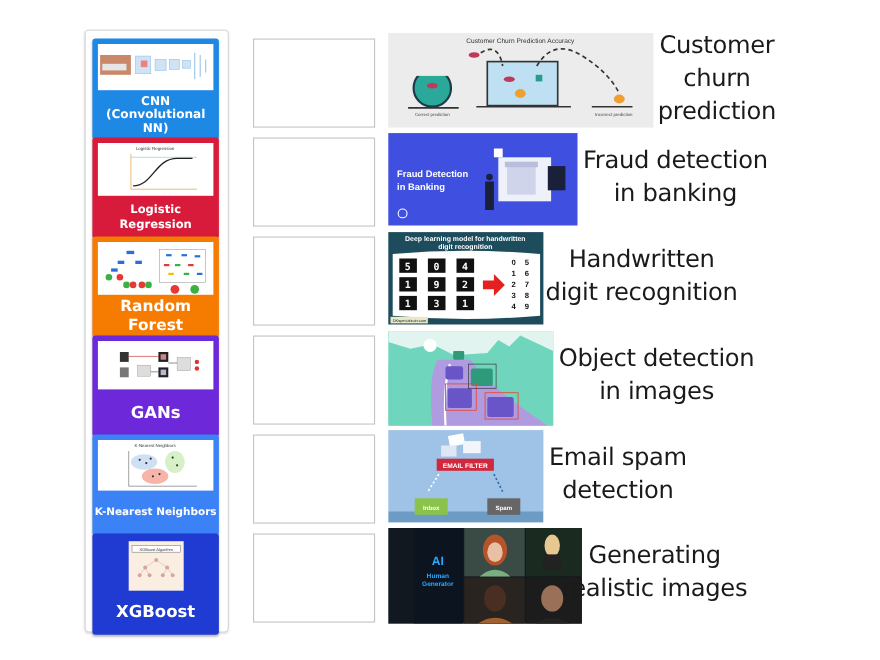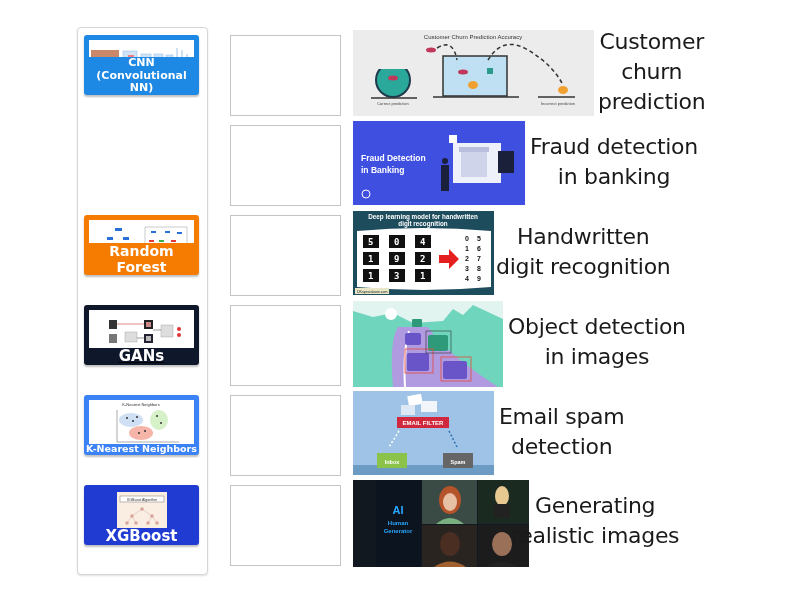--- a/index.html
+++ b/index.html
@@ -1,18 +1,18 @@
 <!DOCTYPE html>
 <html><head>
 <meta charset="utf-8">
 <style>
   html,body{margin:0;padding:0;background:#fff;}
   body{width:800px;height:600px;position:relative;overflow:hidden;font-family:"DejaVu Sans","Liberation Sans",sans-serif;}
   .tray{position:absolute;left:77px;top:27px;width:129px;height:546px;border:1px solid #d6d6d6;border-radius:4px;background:#fff;box-shadow:0 1px 2px rgba(0,0,0,0.12);}
-  .tile{position:absolute;left:6px;width:115px;height:60px;border-radius:3px;box-shadow:0 2px 2px rgba(0,0,0,0.25);display:flex;flex-direction:column;align-items:center;cursor:grab;}
+  .tile{position:absolute;left:6px;width:115px;height:92px;border-radius:3px;box-shadow:0 2px 2px rgba(0,0,0,0.25);display:flex;flex-direction:column;align-items:center;cursor:grab;}
   .tile .thumb{margin-top:5px;width:105px;height:42px;background:#fff;position:relative;overflow:hidden;}
   .tile .lbl{flex:1;display:flex;align-items:center;justify-content:center;text-align:center;color:#fff;font-weight:bold;line-height:1.15;}
   .slot{position:absolute;left:230px;width:109px;height:79px;border:1px solid #c4c4c4;background:#fff;}
   .pic{position:absolute;left:353px;overflow:hidden;}
   .desc{position:absolute;font-family:"DejaVu Sans","Liberation Sans",sans-serif;color:#1a1a1a;font-size:22px;line-height:30px;letter-spacing:-0.3px;text-align:center;}
 </style>
 </head>
 <body>
 
 <div class="tray">
@@ -31,20 +31,32 @@
         <line x1="93" y1="10" x2="93" y2="30" stroke="#9cc4e8" stroke-width="1"></line>
         <line x1="98" y1="14" x2="98" y2="26" stroke="#9cc4e8" stroke-width="1"></line>
       </svg>
     </div>
     <div class="lbl" style="font-size:11px;flex-direction:column;">
       <span>CNN</span>
       <span>(Convolutional NN)</span>
     </div>
   </div>
 
+  <div class="tile" style="top:97px;background:#d81b3a;">
+    <div class="thumb" style="height:48px;">
+      <svg width="105" height="48" viewBox="0 0 105 48">
+        <text x="52" y="6" font-size="4" text-anchor="middle" font-family="Liberation Sans, sans-serif" fill="#333">Logistic Regression</text>
+        <line x1="30" y1="10" x2="30" y2="42" stroke="#e8b26a" stroke-width="0.8"></line>
+        <line x1="30" y1="42" x2="90" y2="42" stroke="#e8b26a" stroke-width="0.8"></line>
+        <line x1="30" y1="13" x2="90" y2="13" stroke="#6cc" stroke-width="0.5"></line>
+        <path d="M32 39 C50 39, 52 14, 72 14 L86 14" stroke="#222" stroke-width="1.2" fill="none"></path>
+      </svg>
+    </div>
+    <div class="lbl" style="font-size:10.5px;">Logistic Regression</div>
+  </div>
 
   <div class="tile" style="top:187px;background:#f57c00;">
     <div class="thumb" style="height:48px;">
       <svg width="105" height="48" viewBox="0 0 105 48">
         <rect x="26" y="8" width="7" height="3" fill="#2a6fd6"></rect>
         <rect x="18" y="17" width="6" height="3" fill="#2a6fd6"></rect>
         <rect x="34" y="17" width="6" height="3" fill="#2a6fd6"></rect>
         <rect x="12" y="24" width="6" height="3" fill="#2a6fd6"></rect>
         <circle cx="10" cy="32" r="3" fill="#3cb043"></circle>
         <circle cx="20" cy="32" r="3" fill="#e53935"></circle>
@@ -62,21 +74,21 @@
         <rect x="64" y="28" width="5" height="2" fill="#f5c000"></rect>
           <rect x="78" y="28" width="5" height="2" fill="#3cb043"></rect>
           <rect x="90" y="28" width="5" height="2" fill="#2a6fd6"></rect>
         <circle cx="70" cy="43" r="4" fill="#e53935"></circle>
         <circle cx="88" cy="43" r="4" fill="#3cb043"></circle>
       </svg>
     </div>
     <div class="lbl" style="font-size:14px;">Random Forest</div>
   </div>
 
-  <div class="tile" style="top:277px;background:#0f172a;text-decoration:underline;">
+  <div class="tile" style="top:277px;background:#6d28d9;">
     <div class="thumb" style="height:44px;">
       <svg width="105" height="44" viewBox="0 0 105 44">
         <rect x="20" y="10" width="8" height="9" fill="#333"></rect>
         <rect x="20" y="24" width="8" height="9" fill="#777"></rect>
         <rect x="36" y="22" width="12" height="10" fill="#ddd" stroke="#999" stroke-width="0.4"></rect>
         <rect x="55" y="10" width="9" height="9" fill="#222"></rect>
         <rect x="57" y="12" width="5" height="5" fill="#c88"></rect>
         <rect x="55" y="24" width="9" height="9" fill="#223"></rect>
         <rect x="57" y="26" width="5" height="5" fill="#bbb"></rect>
         <rect x="72" y="15" width="12" height="12" fill="#ddd" stroke="#999" stroke-width="0.4"></rect>

